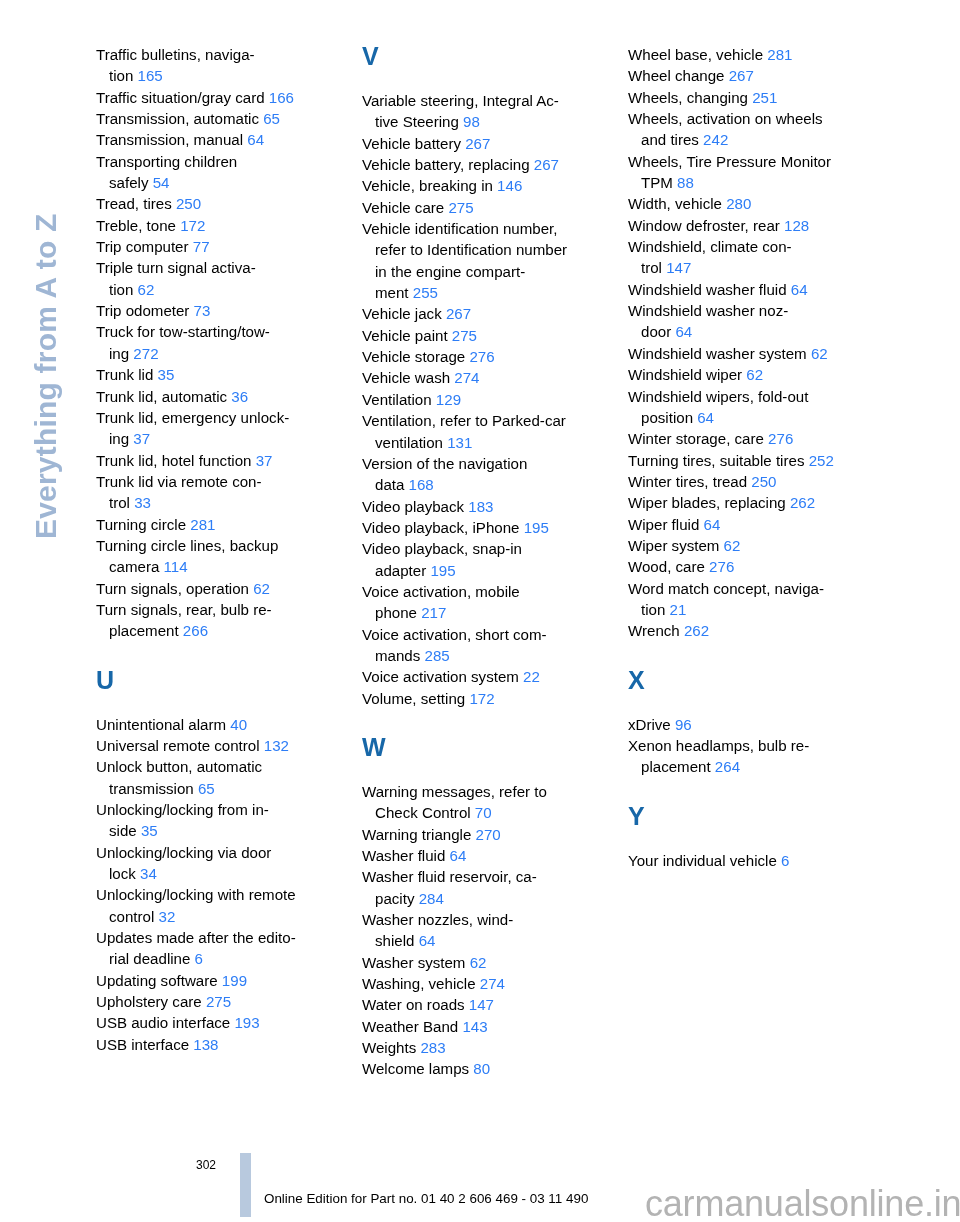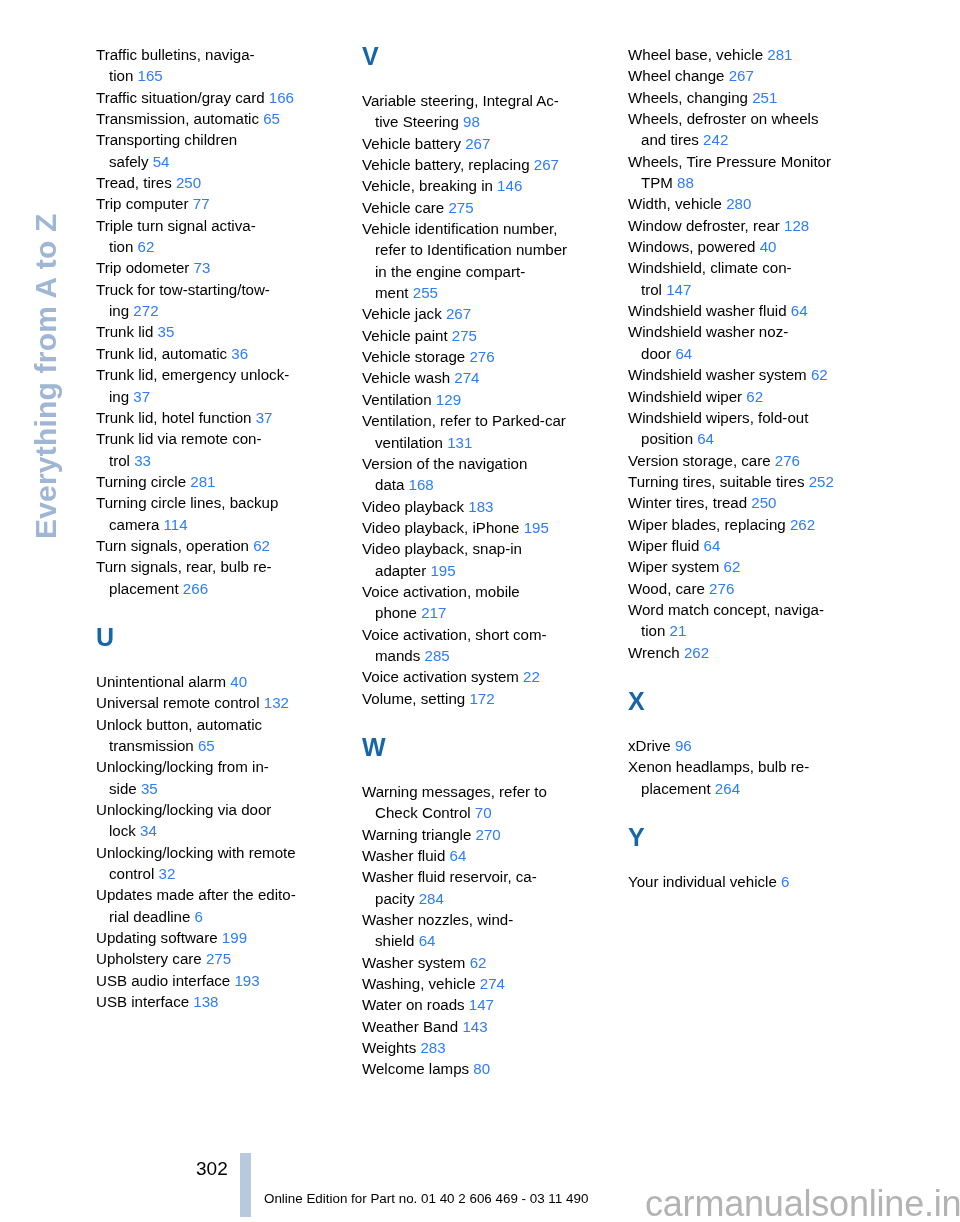--- a/index.html
+++ b/index.html
@@ -82,21 +82,21 @@
     position: absolute;
     left: 0;
     bottom: 0;
     width: 960px;
     height: 72px;
   }
   .page-number {
     position: absolute;
     left: 196px;
     top: 8px;
-    font-size: 19px;
+    font-size: 12px;
     color: #000000;
     font-weight: normal;
   }
   .footer-bar {
     position: absolute;
     left: 240px;
     top: 3px;
     width: 11px;
     height: 64px;
     background: #b8c9de;
@@ -124,22 +124,24 @@
 
 <div class="side-tab">
   <div class="side-tab-label">Everything from A to Z</div>
 </div>
 
 <div class="columns" id="index-columns">
     <div class="column">
       <div class="entry"><span>Traffic bulletins, naviga-</span><br><span>tion </span><span class="pg">165</span></div>
       <div class="entry"><span>Traffic situation/gray card </span><span class="pg">166</span></div>
       <div class="entry"><span>Transmission, automatic </span><span class="pg">65</span></div>
+      <div class="entry"><span>Transmission, manual </span><span class="pg">64</span></div>
       <div class="entry"><span>Transporting children</span><br><span>safely </span><span class="pg">54</span></div>
       <div class="entry"><span>Tread, tires </span><span class="pg">250</span></div>
+      <div class="entry"><span>Treble, tone </span><span class="pg">172</span></div>
       <div class="entry"><span>Trip computer </span><span class="pg">77</span></div>
       <div class="entry"><span>Triple turn signal activa-</span><br><span>tion </span><span class="pg">62</span></div>
       <div class="entry"><span>Trip odometer </span><span class="pg">73</span></div>
       <div class="entry"><span>Truck for tow-starting/tow-</span><br><span>ing </span><span class="pg">272</span></div>
       <div class="entry"><span>Trunk lid </span><span class="pg">35</span></div>
       <div class="entry"><span>Trunk lid, automatic </span><span class="pg">36</span></div>
       <div class="entry"><span>Trunk lid, emergency unlock-</span><br><span>ing </span><span class="pg">37</span></div>
       <div class="entry"><span>Trunk lid, hotel function </span><span class="pg">37</span></div>
       <div class="entry"><span>Trunk lid via remote con-</span><br><span>trol </span><span class="pg">33</span></div>
       <div class="entry"><span>Turning circle </span><span class="pg">281</span></div>
@@ -191,32 +193,31 @@
       <div class="entry"><span>Washing, vehicle </span><span class="pg">274</span></div>
       <div class="entry"><span>Water on roads </span><span class="pg">147</span></div>
       <div class="entry"><span>Weather Band </span><span class="pg">143</span></div>
       <div class="entry"><span>Weights </span><span class="pg">283</span></div>
       <div class="entry"><span>Welcome lamps </span><span class="pg">80</span></div>
     </div>
     <div class="column">
       <div class="entry"><span>Wheel base, vehicle </span><span class="pg">281</span></div>
       <div class="entry"><span>Wheel change </span><span class="pg">267</span></div>
       <div class="entry"><span>Wheels, changing </span><span class="pg">251</span></div>
-      <div class="entry"><span>Wheels, defroster on wheels</span><br><span>and tires </span><span class="pg">242</span></div>
+      <div class="entry"><span>Wheels, activation on wheels</span><br><span>and tires </span><span class="pg">242</span></div>
       <div class="entry"><span>Wheels, Tire Pressure Monitor</span><br><span>TPM </span><span class="pg">88</span></div>
       <div class="entry"><span>Width, vehicle </span><span class="pg">280</span></div>
       <div class="entry"><span>Window defroster, rear </span><span class="pg">128</span></div>
-      <div class="entry"><span>Windows, powered </span><span class="pg">40</span></div>
       <div class="entry"><span>Windshield, climate con-</span><br><span>trol </span><span class="pg">147</span></div>
       <div class="entry"><span>Windshield washer fluid </span><span class="pg">64</span></div>
       <div class="entry"><span>Windshield washer noz-</span><br><span>door </span><span class="pg">64</span></div>
       <div class="entry"><span>Windshield washer system </span><span class="pg">62</span></div>
       <div class="entry"><span>Windshield wiper </span><span class="pg">62</span></div>
       <div class="entry"><span>Windshield wipers, fold-out</span><br><span>position </span><span class="pg">64</span></div>
-      <div class="entry"><span>Version storage, care </span><span class="pg">276</span></div>
+      <div class="entry"><span>Winter storage, care </span><span class="pg">276</span></div>
       <div class="entry"><span>Turning tires, suitable tires </span><span class="pg">252</span></div>
       <div class="entry"><span>Winter tires, tread </span><span class="pg">250</span></div>
       <div class="entry"><span>Wiper blades, replacing </span><span class="pg">262</span></div>
       <div class="entry"><span>Wiper fluid </span><span class="pg">64</span></div>
       <div class="entry"><span>Wiper system </span><span class="pg">62</span></div>
       <div class="entry"><span>Wood, care </span><span class="pg">276</span></div>
       <div class="entry"><span>Word match concept, naviga-</span><br><span>tion </span><span class="pg">21</span></div>
       <div class="entry"><span>Wrench </span><span class="pg">262</span></div>
       <div class="section-letter">X</div>
       <div class="entry"><span>xDrive </span><span class="pg">96</span></div>

